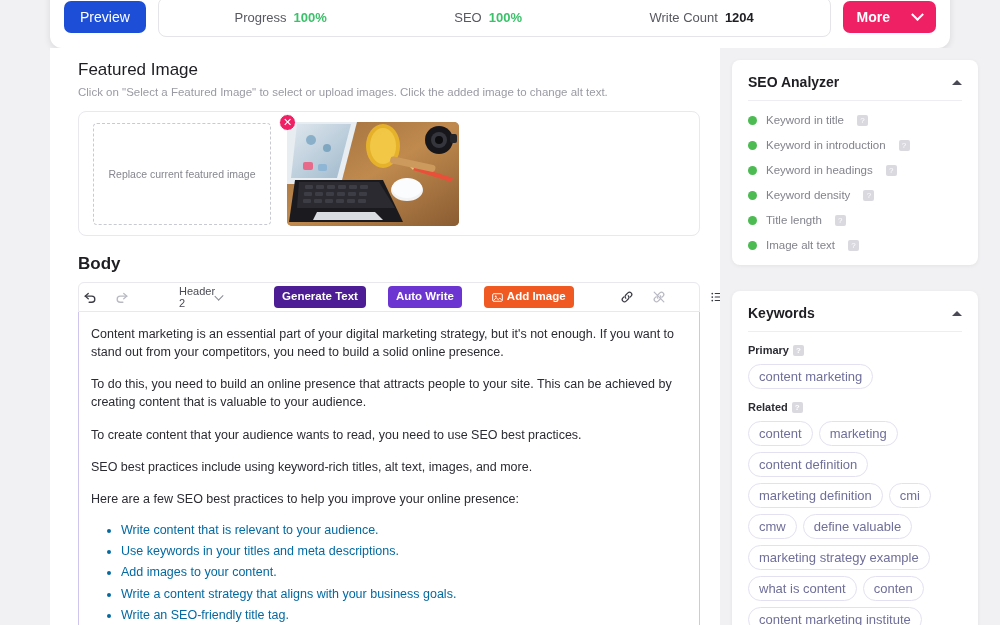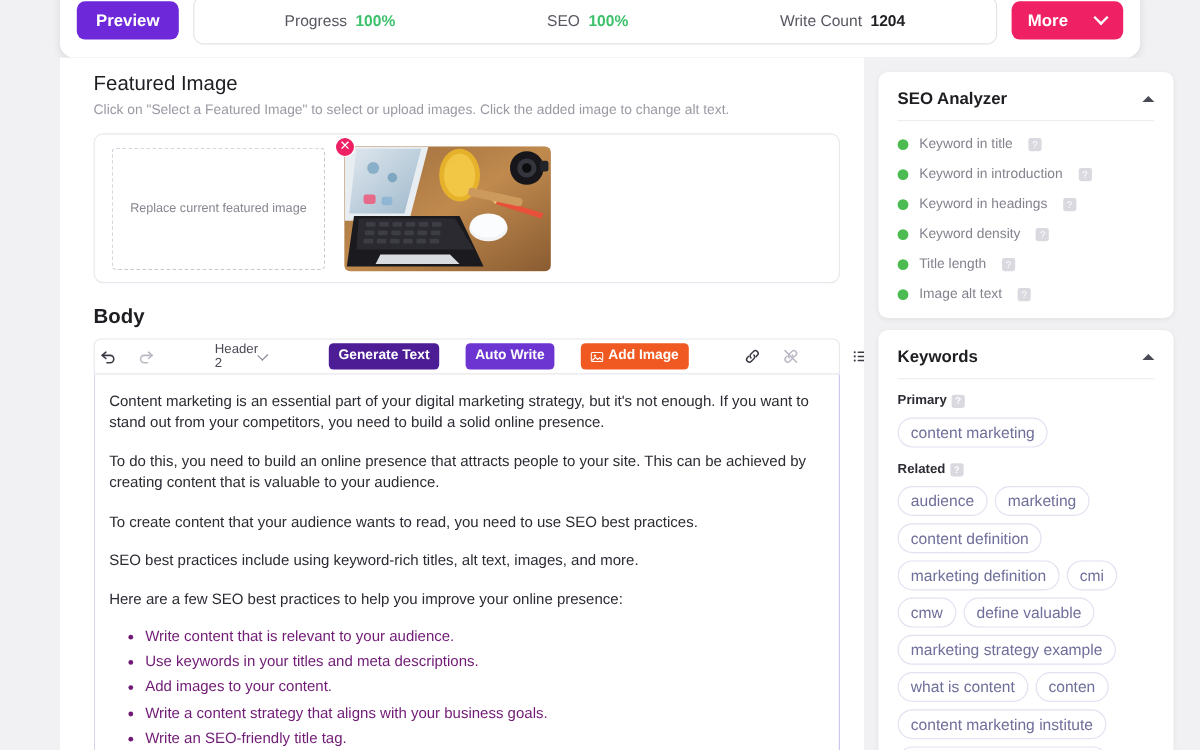--- a/index.html
+++ b/index.html
@@ -12,22 +12,22 @@
   .app { position: relative; width: 1000px; height: 625px; }
 
   
   .topbar-wrap {
     position: absolute; left: 50px; top: -14px; width: 900px; height: 62px;
     background: #ffffff; border-radius: 12px;
     box-shadow: 0 2px 7px rgba(0,0,0,0.10);
     display: flex; align-items: center; padding: 0 14px; gap: 12px;
   }
   .btn-preview {
-    background: #6d28d9; color: #fff; border: none; border-radius: 7px;
-    font-size: 14px; font-weight: bold; padding: 9px 16px; cursor: pointer;
+    background: #1d4ed8; color: #fff; border: none; border-radius: 7px;
+    font-size: 14px; font-weight: normal; padding: 9px 16px; cursor: pointer;
     line-height: 1;
   }
   .stats {
     flex: 1; height: 40px; border: 1px solid #e4e4e9; border-radius: 8px;
     display: flex; align-items: center; justify-content: space-around;
     padding: 0 12px;
   }
   .stat { display: flex; align-items: baseline; gap: 7px; font-size: 13px; }
   .stat-label { color: #585862; }
   .stat-val { color: #3cc16b; font-weight: bold; }
@@ -99,27 +99,27 @@
   .tb-btn.green { background: #4c1d95; }
   .tb-btn.purple { background: #6c35d1; }
   .tb-btn.orange { background: #f05a22; display: flex; align-items: center; gap: 4px; }
 
   .editor {
     border: 1px solid #cfc6ee; border-top: none; border-radius: 0 0 6px 6px;
     height: 322px; padding: 13px 16px 0 12px; overflow: hidden;
   }
   .editor p { font-size: 12.5px; color: #2b2b33; line-height: 1.45; margin-bottom: 14px; }
   .editor ul { margin: 0 0 10px 30px; }
-  .editor li { font-size: 12.5px; color: #701a75; line-height: 1.42; margin-bottom: 3.5px; }
+  .editor li { font-size: 12.5px; color: #0369a1; line-height: 1.42; margin-bottom: 3.5px; }
 
   
   .side { position: absolute; left: 720px; top: 48px; width: 280px; height: 577px;
           background: #f1f1f3; padding: 12px 22px 0 12px; }
   .panel { background: #fff; border-radius: 8px; padding: 14px 16px;
-           box-shadow: 0 1px 4px rgba(0,0,0,0.06); margin-bottom: 10px; }
+           box-shadow: 0 1px 4px rgba(0,0,0,0.06); margin-bottom: 26px; }
   .panel-hd { display: flex; align-items: center; justify-content: space-between;
               padding-bottom: 10px; border-bottom: 1px solid #eeeef2; }
   .panel-hd h3 { font-size: 14px; font-weight: bold; color: #1d1d22; }
   .caret-up { width: 0; height: 0; border-left: 5px solid transparent;
               border-right: 5px solid transparent; border-bottom: 5px solid #4a4a56;
               cursor: pointer; }
   .seo-item { display: flex; align-items: center; gap: 9px; margin-top: 13px; }
   .dot { width: 9px; height: 9px; border-radius: 50%; background: #4cbb52; flex: none; }
   .seo-label { font-size: 11.5px; color: #83838e; }
   .help {
@@ -404,21 +404,21 @@
       </div>
       <div class="chips">
         <span class="chip">content marketing</span>
       </div>
 
       <div class="kw-sub">
         <span>Related</span>
         <span class="help">?</span>
       </div>
       <div class="chips">
-        <span class="chip">audience</span>
+        <span class="chip">content</span>
         <span class="chip">marketing</span>
         <span class="chip">content definition</span>
         <span class="chip">marketing definition</span>
         <span class="chip">cmi</span>
         <span class="chip">cmw</span>
         <span class="chip">define valuable</span>
         <span class="chip">marketing strategy example</span>
         <span class="chip">what is content</span>
         <span class="chip">conten</span>
         <span class="chip">content marketing institute</span>

